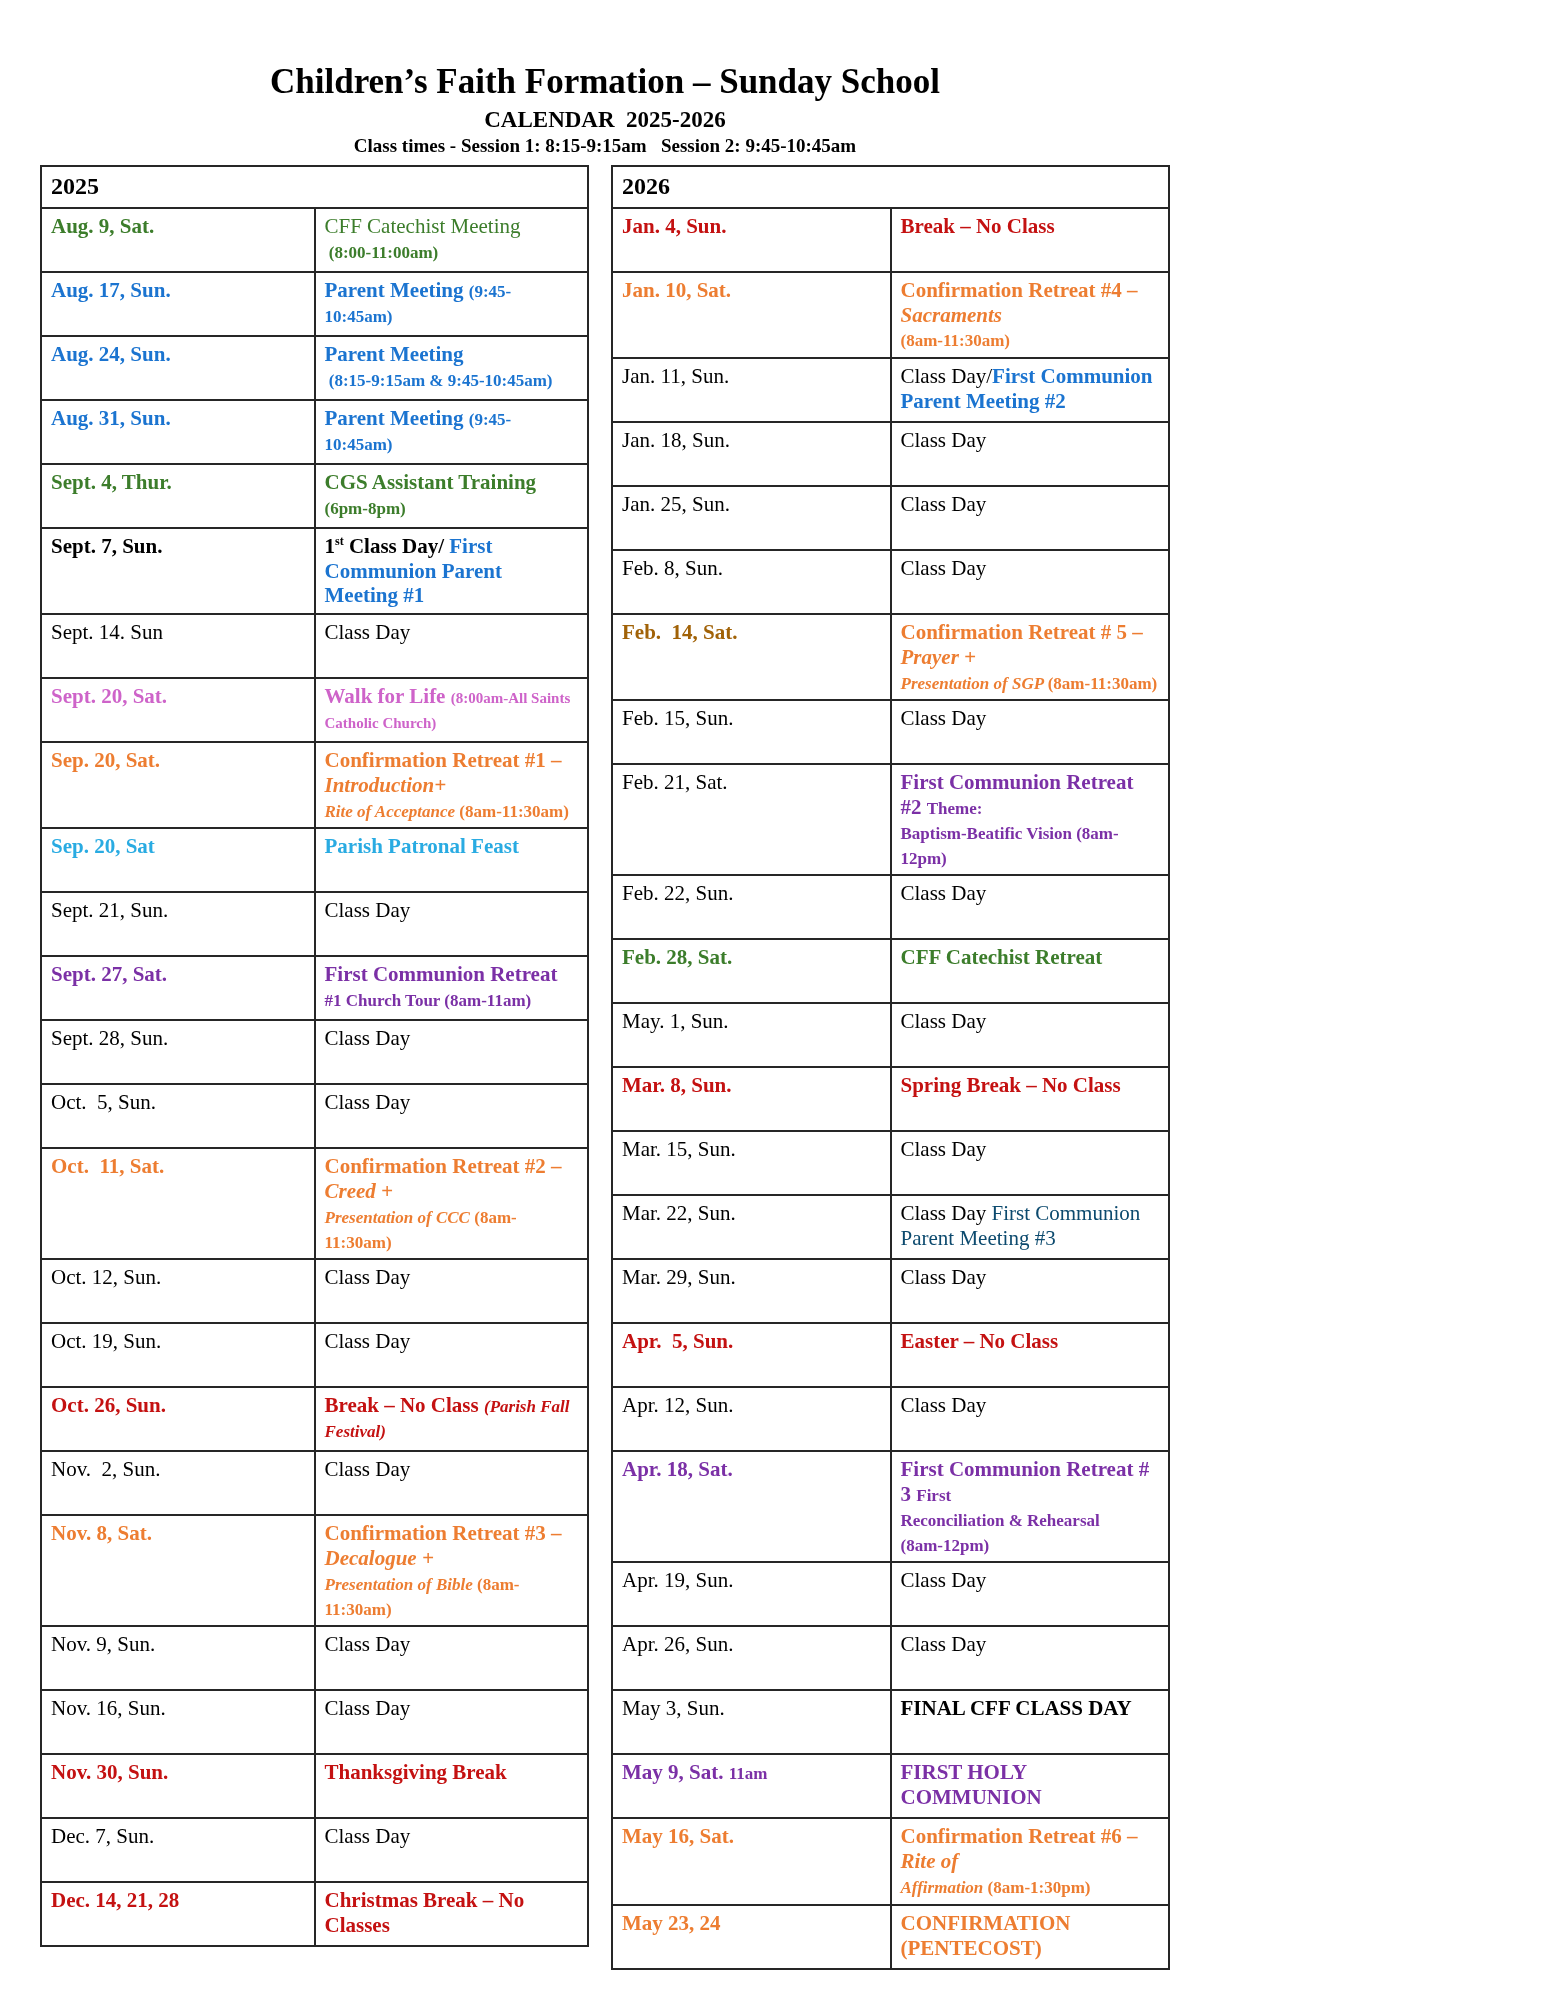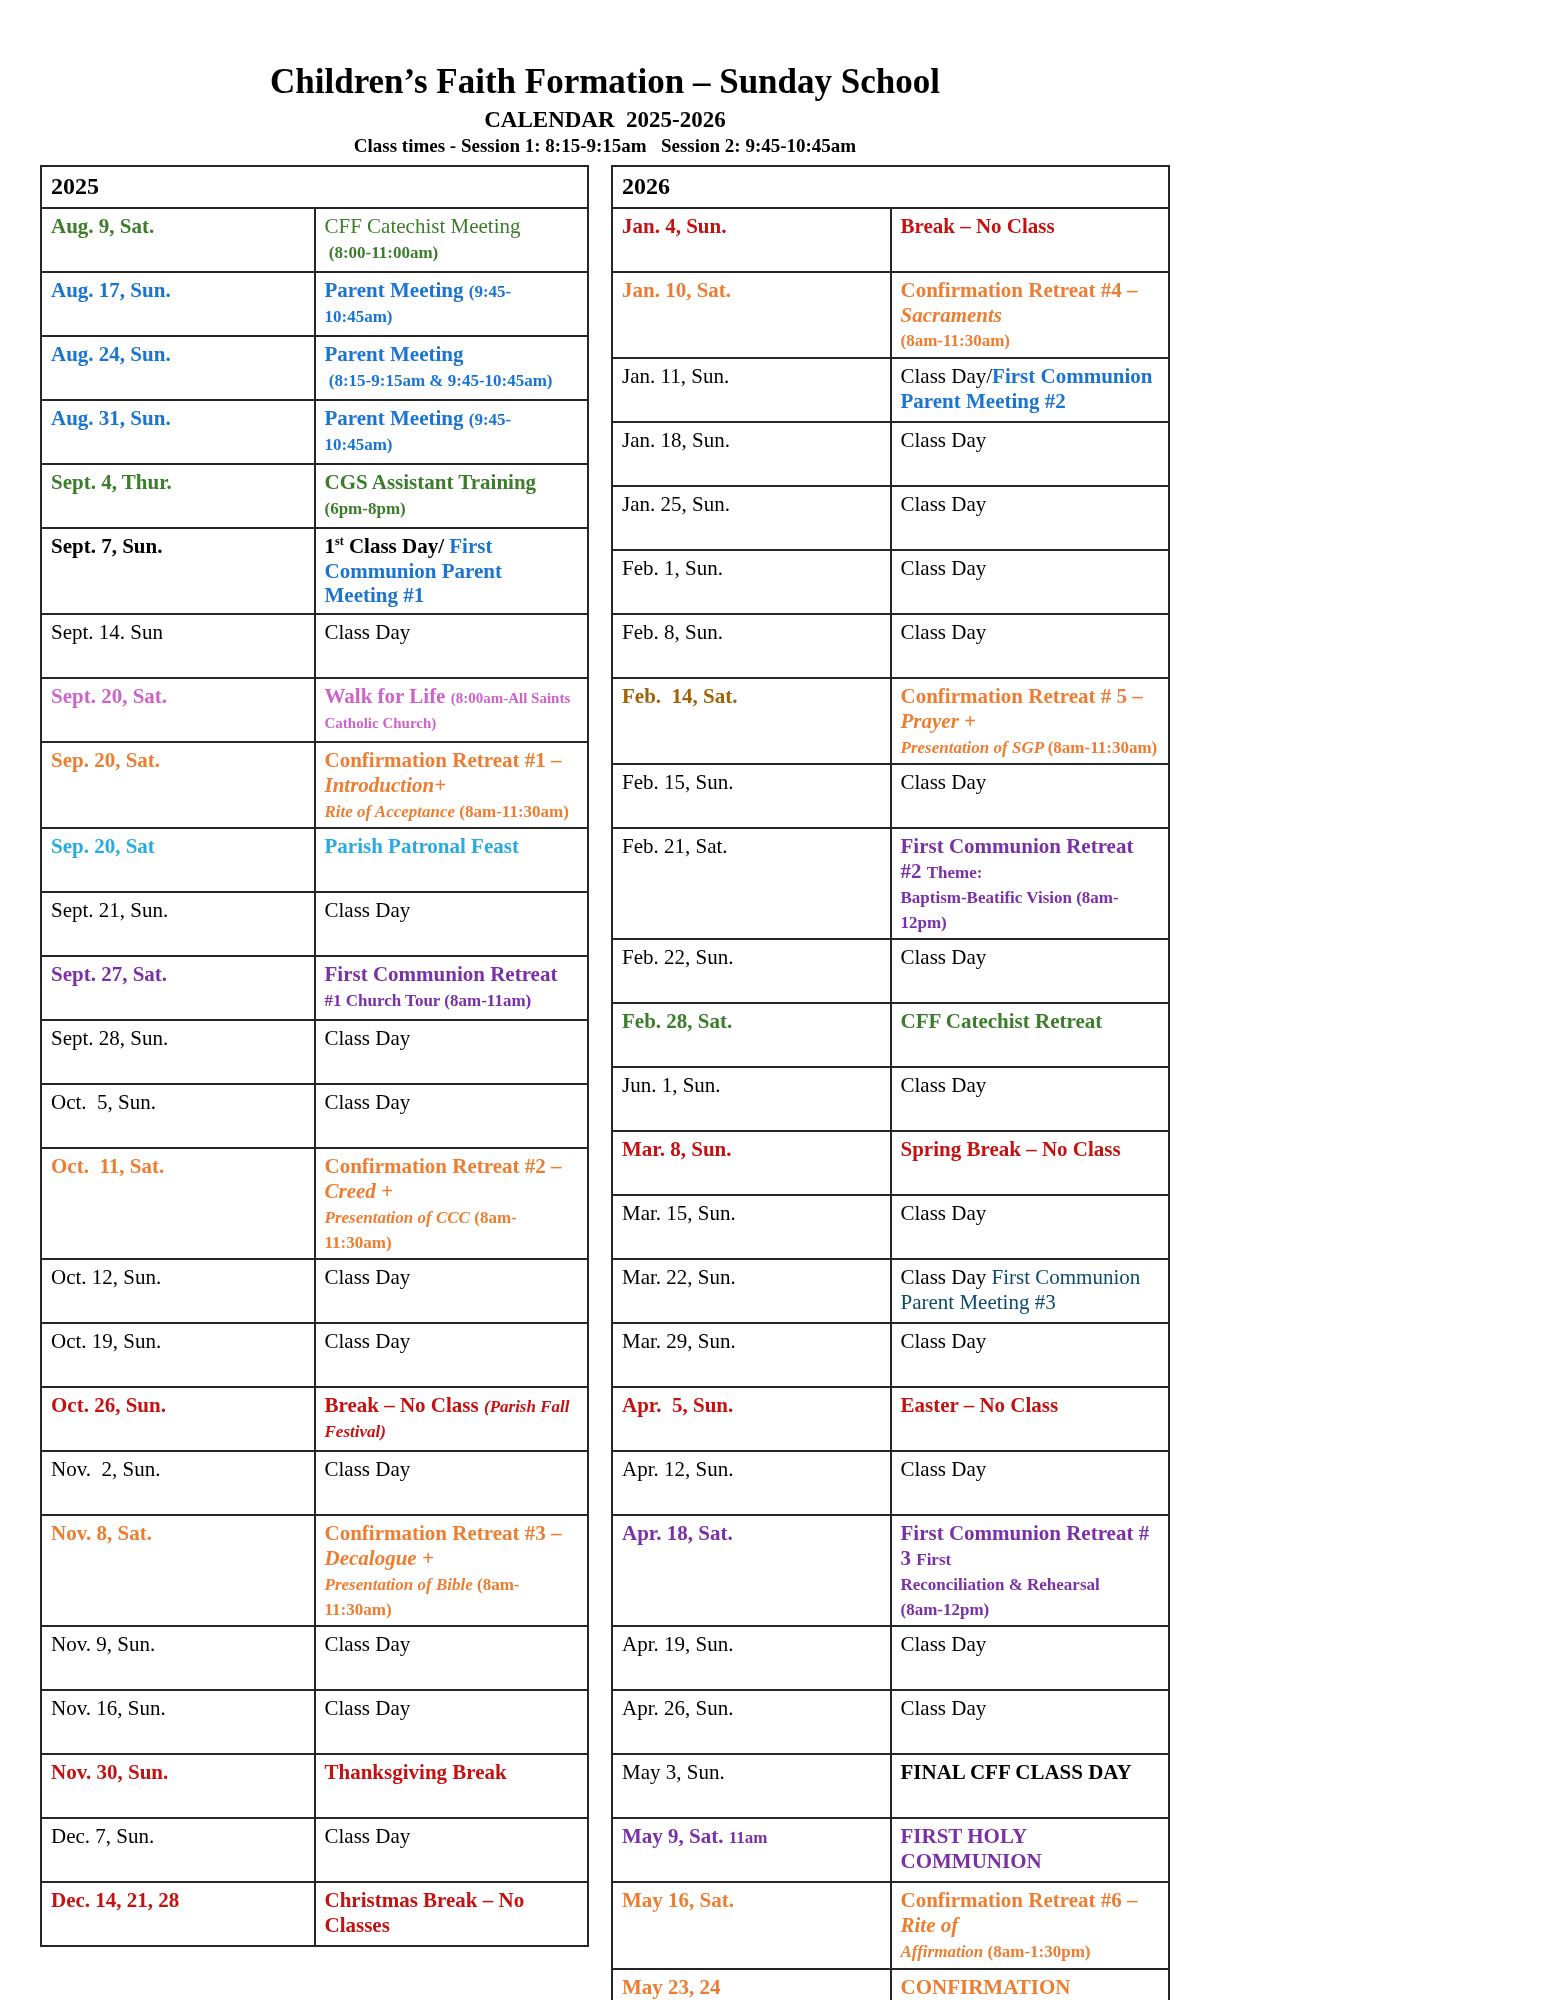--- a/index.html
+++ b/index.html
@@ -171,24 +171,20 @@
           </tr>
           <tr>
             <td class="date"><span style="color: rgb(0, 0, 0);">Jan. 18, Sun.</span></td>
             <td class="event"><span style="color: rgb(0, 0, 0);">Class Day</span></td>
           </tr>
           <tr>
             <td class="date"><span style="color: rgb(0, 0, 0);">Jan. 25, Sun.</span></td>
             <td class="event"><span style="color: rgb(0, 0, 0);">Class Day</span></td>
           </tr>
           <tr>
-            <td class="date"><span style="color: rgb(0, 0, 0);">Feb. 1, Sun.</span></td>
-            <td class="event"><span style="color: rgb(0, 0, 0);">Class Day</span></td>
-          </tr>
-          <tr>
             <td class="date"><span style="color: rgb(0, 0, 0);">Feb. 8, Sun.</span></td>
             <td class="event"><span style="color: rgb(0, 0, 0);">Class Day</span></td>
           </tr>
           <tr>
             <td class="date"><span style="color: #a16207; font-weight: bold;">Feb.  14, Sat.</span></td>
             <td class="event"><span style="color: rgb(237, 125, 49); font-weight: bold;">Confirmation Retreat # 5 – </span><span style="color: rgb(237, 125, 49); font-weight: bold; font-style: italic;">Prayer +
 </span><span class="sm" style="color: rgb(237, 125, 49); font-weight: bold; font-style: italic;">Presentation of SGP </span><span class="sm" style="color: rgb(237, 125, 49); font-weight: bold;">(8am-11:30am)</span></td>
           </tr>
           <tr>
             <td class="date"><span style="color: rgb(0, 0, 0);">Feb. 15, Sun.</span></td>
@@ -201,21 +197,21 @@
           </tr>
           <tr>
             <td class="date"><span style="color: rgb(0, 0, 0);">Feb. 22, Sun.</span></td>
             <td class="event"><span style="color: rgb(0, 0, 0);">Class Day</span></td>
           </tr>
           <tr>
             <td class="date"><span style="color: rgb(60, 125, 43); font-weight: bold;">Feb. 28, Sat.</span></td>
             <td class="event"><span style="color: rgb(60, 125, 43); font-weight: bold;">CFF Catechist Retreat</span></td>
           </tr>
           <tr>
-            <td class="date"><span style="color: rgb(0, 0, 0);">Jun. 1, Sun.</span></td>
+            <td class="date"><span style="color: rgb(0, 0, 0);">May. 1, Sun.</span></td>
             <td class="event"><span style="color: rgb(0, 0, 0);">Class Day</span></td>
           </tr>
           <tr>
             <td class="date"><span style="color: rgb(196, 17, 17); font-weight: bold;">Mar. 8, Sun.</span></td>
             <td class="event"><span style="color: rgb(196, 17, 17); font-weight: bold;">Spring Break – No Class</span></td>
           </tr>
           <tr>
             <td class="date"><span style="color: rgb(0, 0, 0);">Mar. 15, Sun.</span></td>
             <td class="event"><span style="color: rgb(0, 0, 0);">Class Day</span></td>
           </tr>

